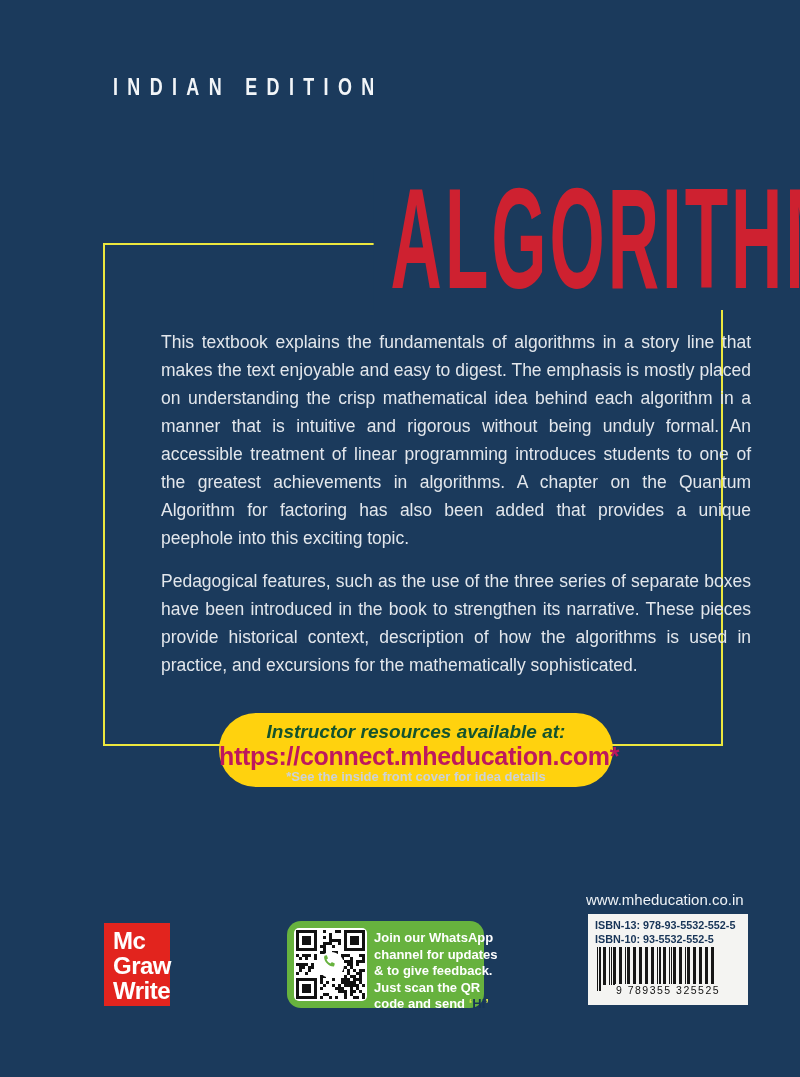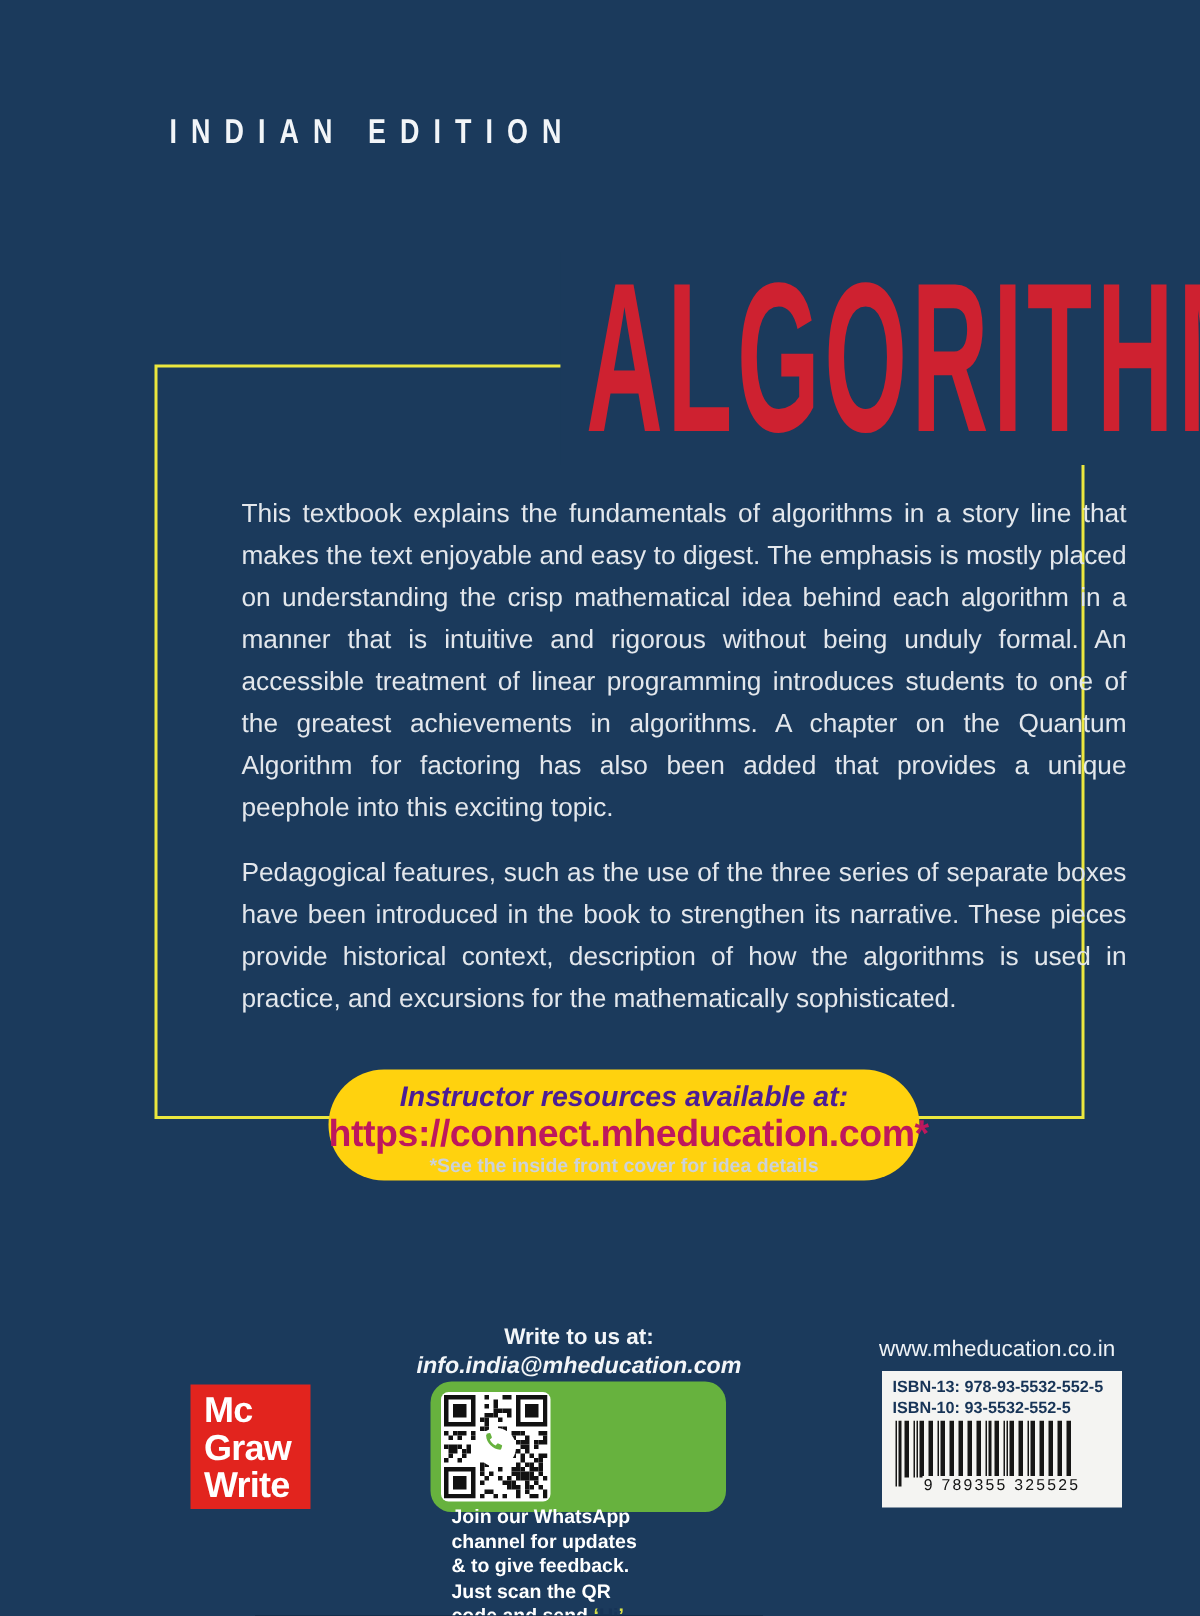--- a/index.html
+++ b/index.html
@@ -22,33 +22,33 @@
     background:#1b3a5c;padding:0 34px;white-space:nowrap;}
 
   
   .body-text{position:absolute;left:117px;top:328px;width:590px;z-index:2;
     color:#e3e7ec;font-size:17.5px;line-height:28px;text-align:justify;margin-left:44px;}
   .body-text p{margin:0 0 15px 0;}
 
   
   .pill{position:absolute;left:219px;top:713px;width:394px;height:74px;background:#ffd20e;
     border-radius:37px;z-index:3;text-align:center;padding-top:8px;}
-  .pill-l1{color:#4c1d95;font-size:19px;font-weight:bold;font-style:italic;line-height:22px;}
+  .pill-l1{color:#14532d;font-size:19px;font-weight:bold;font-style:italic;line-height:22px;}
   .pill-url{color:#be185d;font-size:25px;font-weight:bold;line-height:26px;letter-spacing:-0.3px;}
   .pill-note{color:#ccd2da;font-size:13px;font-weight:bold;line-height:16px;}
 
   
-  .mh-logo{position:absolute;left:104px;top:923px;width:80px;height:83px;background:#e2241e;
-    color:#ffffff;font-weight:bold;font-size:24px;line-height:25px;padding:5px 0 0 9px;letter-spacing:-0.5px;margin-left:23px;}
+  .mh-logo{position:absolute;left:104px;top:923px;width:66px;height:83px;background:#e2241e;
+    color:#ffffff;font-weight:bold;font-size:24px;line-height:25px;padding:5px 0 0 9px;letter-spacing:-0.5px;}
   .contact{position:absolute;left:250px;top:882px;width:272px;text-align:center;color:#f2f5f8;}
   .contact-heading{font-size:15px;font-weight:bold;line-height:19px;}
   .contact-email{font-size:15.5px;font-weight:bold;font-style:italic;line-height:20px;}
 
   .wa-box{position:absolute;left:287px;top:921px;width:197px;height:87px;background:#67b23e;
-    border-radius:14px;padding:7px;display:flex;flex-direction:column;}
+    border-radius:14px;padding:7px;display:flex;}
   .qr{position:relative;width:73px;height:73px;background:#ffffff;border-radius:5px;flex:0 0 auto;}
   .qr svg{position:absolute;left:2px;top:2px;}
   .wa-badge{position:absolute;left:50%;top:50%;width:26px;height:26px;margin:-13px 0 0 -13px;
     background:#ffffff;border-radius:50%;display:flex;align-items:center;justify-content:center;}
   .wa-text{margin-left:7px;padding-top:2px;color:#ffffff;font-size:13px;font-weight:bold;line-height:16.6px;white-space:nowrap;}
   .wa-q{color:#d8e04a;}
   .wa-hi{color:#173457;}
 
   .website{position:absolute;left:586px;top:891px;width:144px;text-align:center;
     color:#eef2f6;font-size:15px;line-height:18px;}
@@ -86,24 +86,20 @@
     <div class="pill-url">https://connect.mheducation.com*</div>
     <div class="pill-note">*See the inside front cover for idea details</div>
   </div>
 
   <div class="mh-logo">
     <div>Mc</div>
     <div>Graw</div>
     <div>Write</div>
   </div>
 
-  <div class="contact">
-    <div class="contact-heading">Write to us at:</div>
-    <div class="contact-email">info.india@mheducation.com</div>
-  </div>
 
   <div class="wa-box">
     <div class="qr">
       <svg id="qr-svg" width="69" height="69" viewBox="0 0 69 69">
           <rect x="27" y="0" width="3" height="3" fill="#111"></rect>
           <rect x="39" y="0" width="3" height="3" fill="#111"></rect>
           <rect x="42" y="0" width="3" height="3" fill="#111"></rect>
           <rect x="33" y="3" width="3" height="3" fill="#111"></rect>
           <rect x="27" y="6" width="3" height="3" fill="#111"></rect>
           <rect x="33" y="6" width="3" height="3" fill="#111"></rect>

